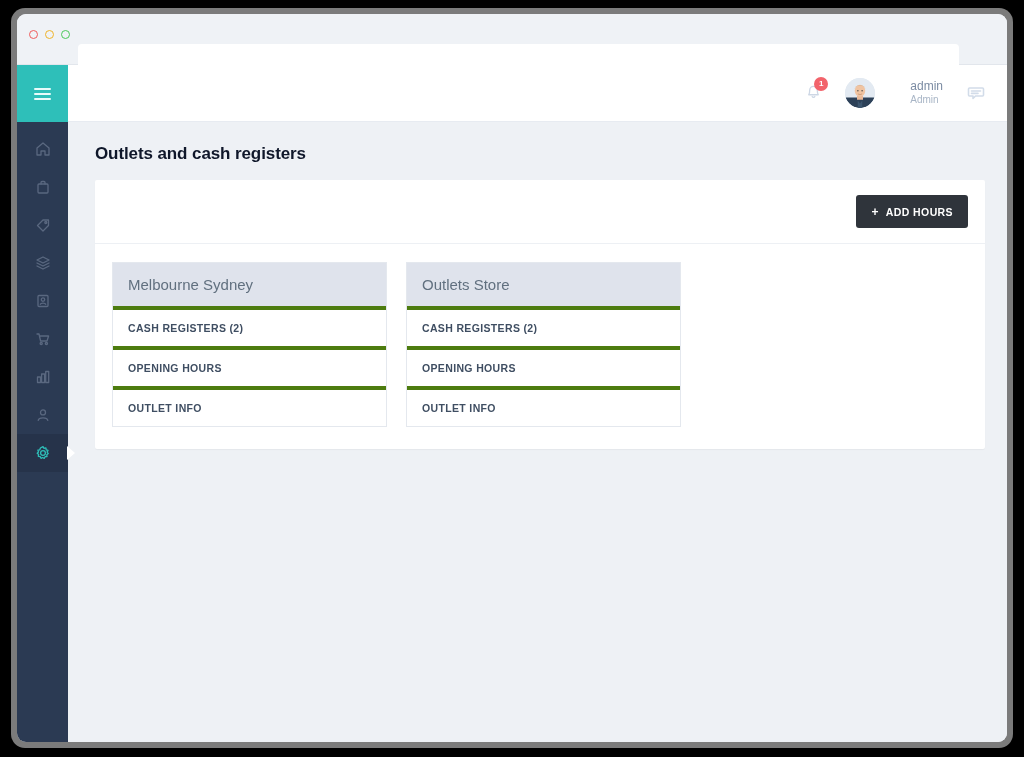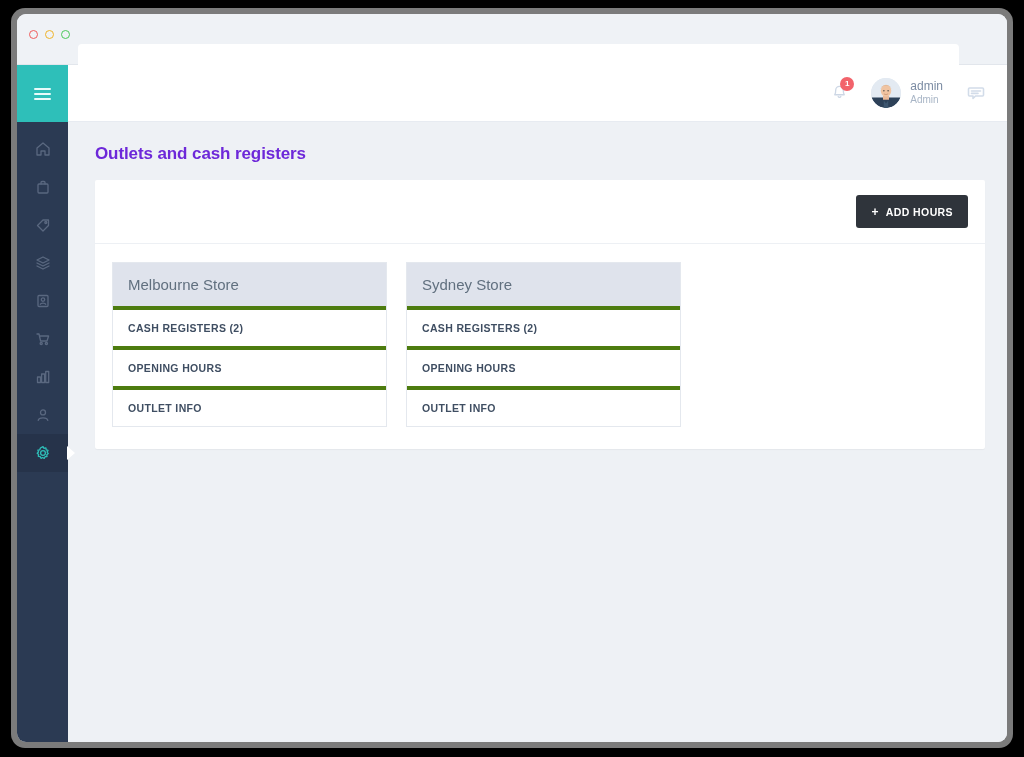--- a/index.html
+++ b/index.html
@@ -211,21 +211,21 @@
   .avatar {
     width: 30px;
     height: 30px;
     border-radius: 50%;
     overflow: hidden;
     flex: none;
     background: #dfe7ef;
     position: relative;
   }
   .avatar svg { display:block; width:100%; height:100%; }
-  .user-meta { line-height: 1.15; }
+  .user-meta { line-height: 1.15; margin-left: 26px; }
   .user-name {
     font-size: 12px;
     color: #7c8ca3;
     font-weight: normal;
   }
   .user-role {
     font-size: 10px;
     color: #a8b5c6;
   }
   .chat-icon {
@@ -247,21 +247,21 @@
   }
 
   
   .content {
     flex: 1;
     padding: 22px 22px 0 27px;
     overflow: hidden;
   }
   .page-title {
     font-size: 17px;
-    color: #6d28d9;
+    color: #0f172a;
     font-weight: bold;
     margin-bottom: 16px;
     letter-spacing: -0.1px;
   }
   .panel {
     background: #ffffff;
     border-radius: 2px;
     min-height: 242px;
     box-shadow: 0 1px 1px rgba(0,0,0,0.04);
   }
@@ -497,28 +497,28 @@
             <div class="panel-toolbar">
               <button class="btn-add">
                 <span class="plus">+</span>
                 <span>ADD HOURS</span>
               </button>
             </div>
 
             <div class="cards-area">
 
               <div class="outlet-card">
-                <div class="outlet-card-header">Melbourne Store</div>
+                <div class="outlet-card-header">Melbourne Sydney</div>
                 <div class="outlet-row">CASH REGISTERS (2)</div>
                 <div class="outlet-row">OPENING HOURS</div>
                 <div class="outlet-row">OUTLET INFO</div>
               </div>
 
               <div class="outlet-card">
-                <div class="outlet-card-header">Sydney Store</div>
+                <div class="outlet-card-header">Outlets Store</div>
                 <div class="outlet-row">CASH REGISTERS (2)</div>
                 <div class="outlet-row">OPENING HOURS</div>
                 <div class="outlet-row">OUTLET INFO</div>
               </div>
 
             </div>
           </div>
         </div>
 
       </div>

